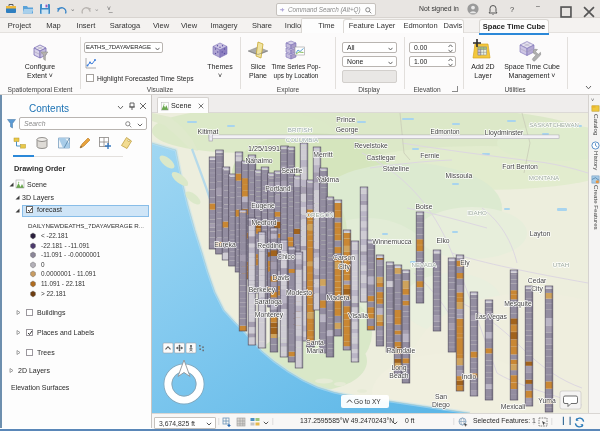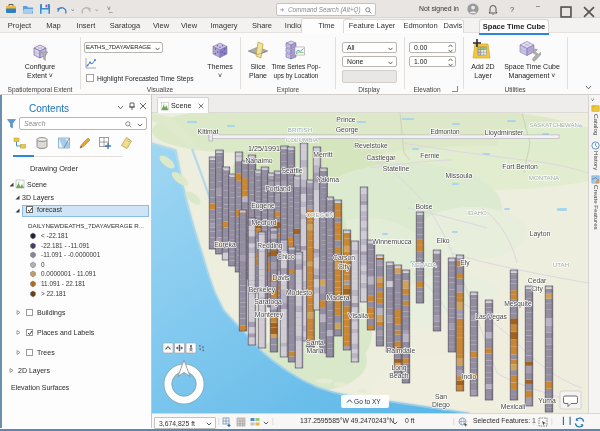--- a/index.html
+++ b/index.html
@@ -39,21 +39,21 @@
 
 
 #leftpanel { left:0; top:95px; width:152px; height:333px; background:#fdfdfd; border-right:1px solid #c9c6c3; border-left:2px solid #6d8fae; }
 #cttitle { position:absolute; left:7px; top:8px; font-size:10px; color:#1b72b4;margin-left:20px; }
 #ctsearch { position:absolute; left:17px; top:22px; width:128px; height:13px; background:#fff;
   border:1px solid #b9b5b1; border-radius:2px; font-style:italic; color:#8a8a8a; font-size:6.8px;
   line-height:11px; padding-left:4px; }
 .ticon { position:absolute; top:41px; width:14px; height:14px; }
 #tbar-underline { position:absolute; left:11px; top:59.5px; width:21px; height:2px; background:#2b88d8; }
 #tbar-line { position:absolute; left:11px; top:60.5px; width:110px; height:1px; background:#e3e0dd; }
-#drawing { position:absolute; left:28px; font-size:7.4px; font-weight:normal; color:#2a2a2a;text-align:right; }
+#drawing { position:absolute; left:12px; font-size:7.4px; font-weight:bold; color:#2a2a2a;text-align:right; }
 .trow { position:absolute; font-size:7px; color:#2a2a2a; }
 .legrow { position:absolute; font-size:6.4px; color:#333; }
 .cb { position:absolute; width:7px; height:7px; background:#fff; border:1px solid #9b979d; }
 .tri-c { position:absolute; width:5px; height:5px; }
 .tri-o { position:absolute; width:5px; height:5px; }
 
 
 #viewtabs { left:152px; top:95px; width:436px; height:18px; background:#efedec; border-bottom:1px solid #dcd9d6; }
 #scenetab { position:absolute; left:5px; top:2px; width:52px; height:16px; background:#fdfdfd;
   border:1px solid #d5d2cf; border-bottom:none; border-radius:2px 2px 0 0; font-size:6.9px; color:#222; }

